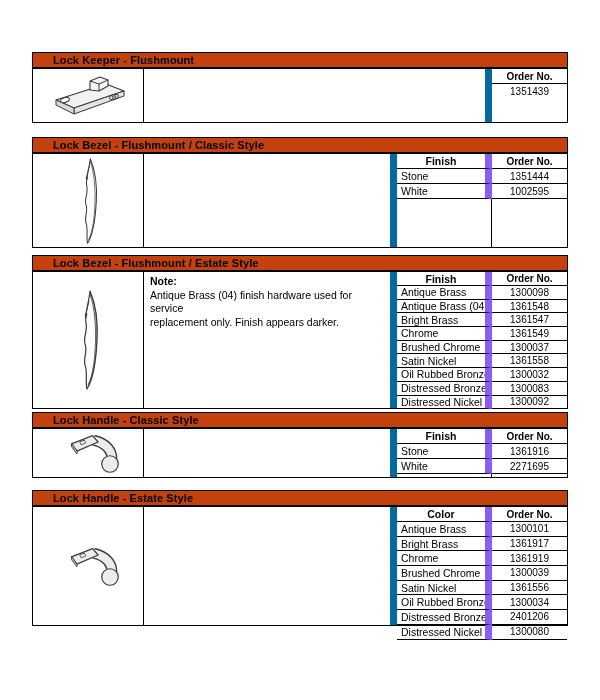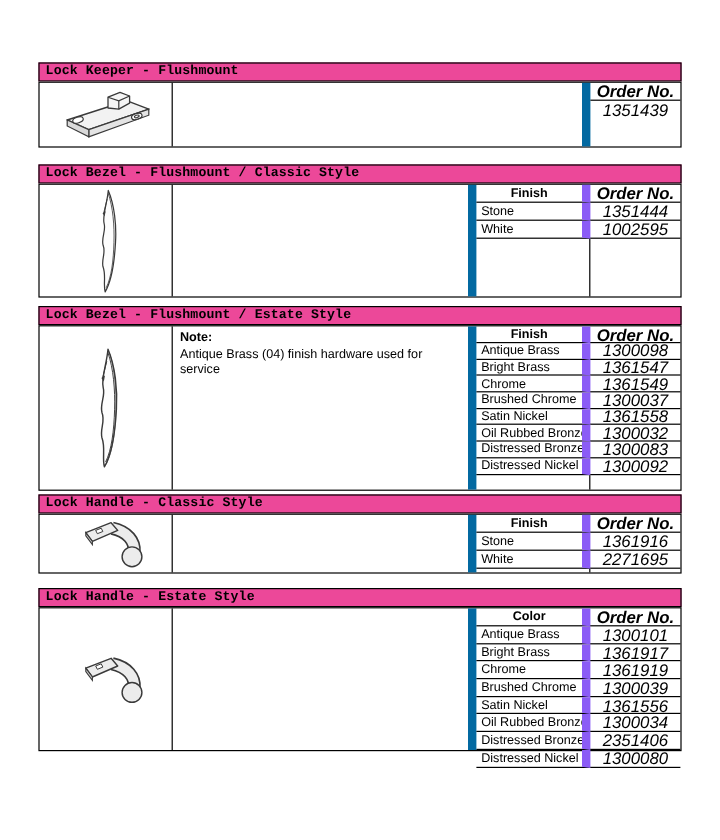--- a/index.html
+++ b/index.html
@@ -4,42 +4,42 @@
 <style>
   html,body{margin:0;padding:0;background:#fff;}
   body{width:600px;height:700px;font-family:"Liberation Sans",sans-serif;color:#000;}
   .page{position:relative;width:600px;height:700px;background:#fff;overflow:hidden;}
   .content{position:absolute;left:32px;top:52px;width:536px;}
   *{box-sizing:border-box;}
 
   .section{width:536px;}
   .s2{margin-top:14px}.s3{margin-top:7px}.s4{margin-top:3px}.s5{margin-top:12px}
 
-  .bar{height:16px;background:#ec4899;border:1px solid #000;display:flex;align-items:center;
-       padding-left:5px;font-size:11px;font-weight:bold;letter-spacing:.1px;font-family:Liberation Mono, monospace;}
+  .bar{height:16px;background:#c2410c;border:1px solid #000;display:flex;align-items:center;
+       padding-left:20px;font-size:11px;font-weight:bold;letter-spacing:.1px;}
 
   .tbl{display:flex;border:1px solid #000;background:#fff;}
   .s1 .tbl{height:55px}.s2 .tbl{height:95px}.s3 .tbl{height:138px}.s4 .tbl{height:50px}.s5 .tbl{height:120px}
 
   .cell-img{width:111px;border-right:1px solid #000;display:flex;align-items:center;justify-content:center;}
   .cell-mid{flex:1;border-right:7px solid #0369a1;padding:3px 2px 3px 6px;font-size:10.5px;line-height:1.3;}
   .note-title{font-weight:bold;}
 
   .rt{display:flex;flex-direction:column;--hh:15px;--rh:15px;}
   .rt-wide{width:170px}
   .rt-narrow{width:75px}
   .s3 .rt{--hh:14px;--rh:13.7px}
   .s5 .rt{--rh:14.7px}
 
   .rrow{display:flex;flex:0 0 auto;}
   .rrow.head{height:var(--hh);font-weight:bold;}
   .rrow.data{height:var(--rh);}
   .fcell{width:95px;border-right:7px solid #8b5cf6;border-bottom:1px solid #000;font-size:10.5px;
          display:flex;align-items:center;padding-left:4px;overflow:hidden;white-space:nowrap;}
-  .ocell{flex:1;border-bottom:1px solid #000;font-size:14px;display:flex;align-items:center;justify-content:center;font-style:italic;}
+  .ocell{flex:1;border-bottom:1px solid #000;font-size:10px;display:flex;align-items:center;justify-content:center;}
   .head .fcell{justify-content:center;padding-left:0;}
   .ocell.noline{border-bottom:none;}
   .rfill{flex:1 1 auto;display:flex;min-height:0;}
   .fspace{width:95px;border-right:1px solid #000;}
   svg{display:block;}
 </style>
 </head>
 <body>
 
 <div class="page">
@@ -114,29 +114,34 @@
             <path d="M15,2 C21,16 23,36 22,52 C21,71 19,88 12,100 C10,93 13,84 10,76 C8,69 13,62 10,55 C8,48 13,41 11,34 C9,27 14,14 15,2 Z" fill="#fdfdfd" stroke="#3a3a3a" stroke-width="1.2" stroke-linejoin="round"></path>
             <path d="M15,5 C19.5,18 21,36 20.5,52 C20,70 18,86 13,96" fill="none" stroke="#3a3a3a" stroke-width="0.8"></path>
             <path d="M16.5,6 C20.8,19 22,37 21.6,52 C21,70 19,87 13.5,98" fill="none" stroke="#3a3a3a" stroke-width="0.6"></path>
             <line x1="14" y1="12" x2="10.5" y2="26" stroke="#3a3a3a" stroke-width="0.8"></line>
             <polygon points="9.5,26 12.5,24 11.5,29" fill="#3a3a3a"></polygon>
           </svg>
         </div>
         <div class="cell-mid">
           <div class="note-title">Note:</div>
           <div>Antique Brass (04) finish hardware used for service</div>
+          <div>replacement only. Finish appears darker.</div>
         </div>
         <div class="rt rt-wide">
           <div class="rrow head">
             <div class="fcell">Finish</div>
             <div class="ocell">Order No.</div>
           </div>
           <div class="rrow data">
               <div class="fcell">Antique Brass</div>
               <div class="ocell">1300098</div>
+            </div>
+            <div class="rrow data">
+              <div class="fcell">Antique Brass (04)</div>
+              <div class="ocell">1361548</div>
             </div>
             <div class="rrow data">
               <div class="fcell">Bright Brass</div>
               <div class="ocell">1361547</div>
             </div>
             <div class="rrow data">
               <div class="fcell">Chrome</div>
               <div class="ocell">1361549</div>
             </div>
             <div class="rrow data">
@@ -238,21 +243,21 @@
             <div class="rrow data">
               <div class="fcell">Satin Nickel</div>
               <div class="ocell">1361556</div>
             </div>
             <div class="rrow data">
               <div class="fcell">Oil Rubbed Bronze</div>
               <div class="ocell">1300034</div>
             </div>
             <div class="rrow data">
               <div class="fcell">Distressed Bronze</div>
-              <div class="ocell">2351406</div>
+              <div class="ocell">2401206</div>
             </div>
             <div class="rrow data">
               <div class="fcell">Distressed Nickel</div>
               <div class="ocell">1300080</div>
             </div>
             <div class="rfill">
               <div class="fspace"></div>
             </div>
         </div>
       </div>

